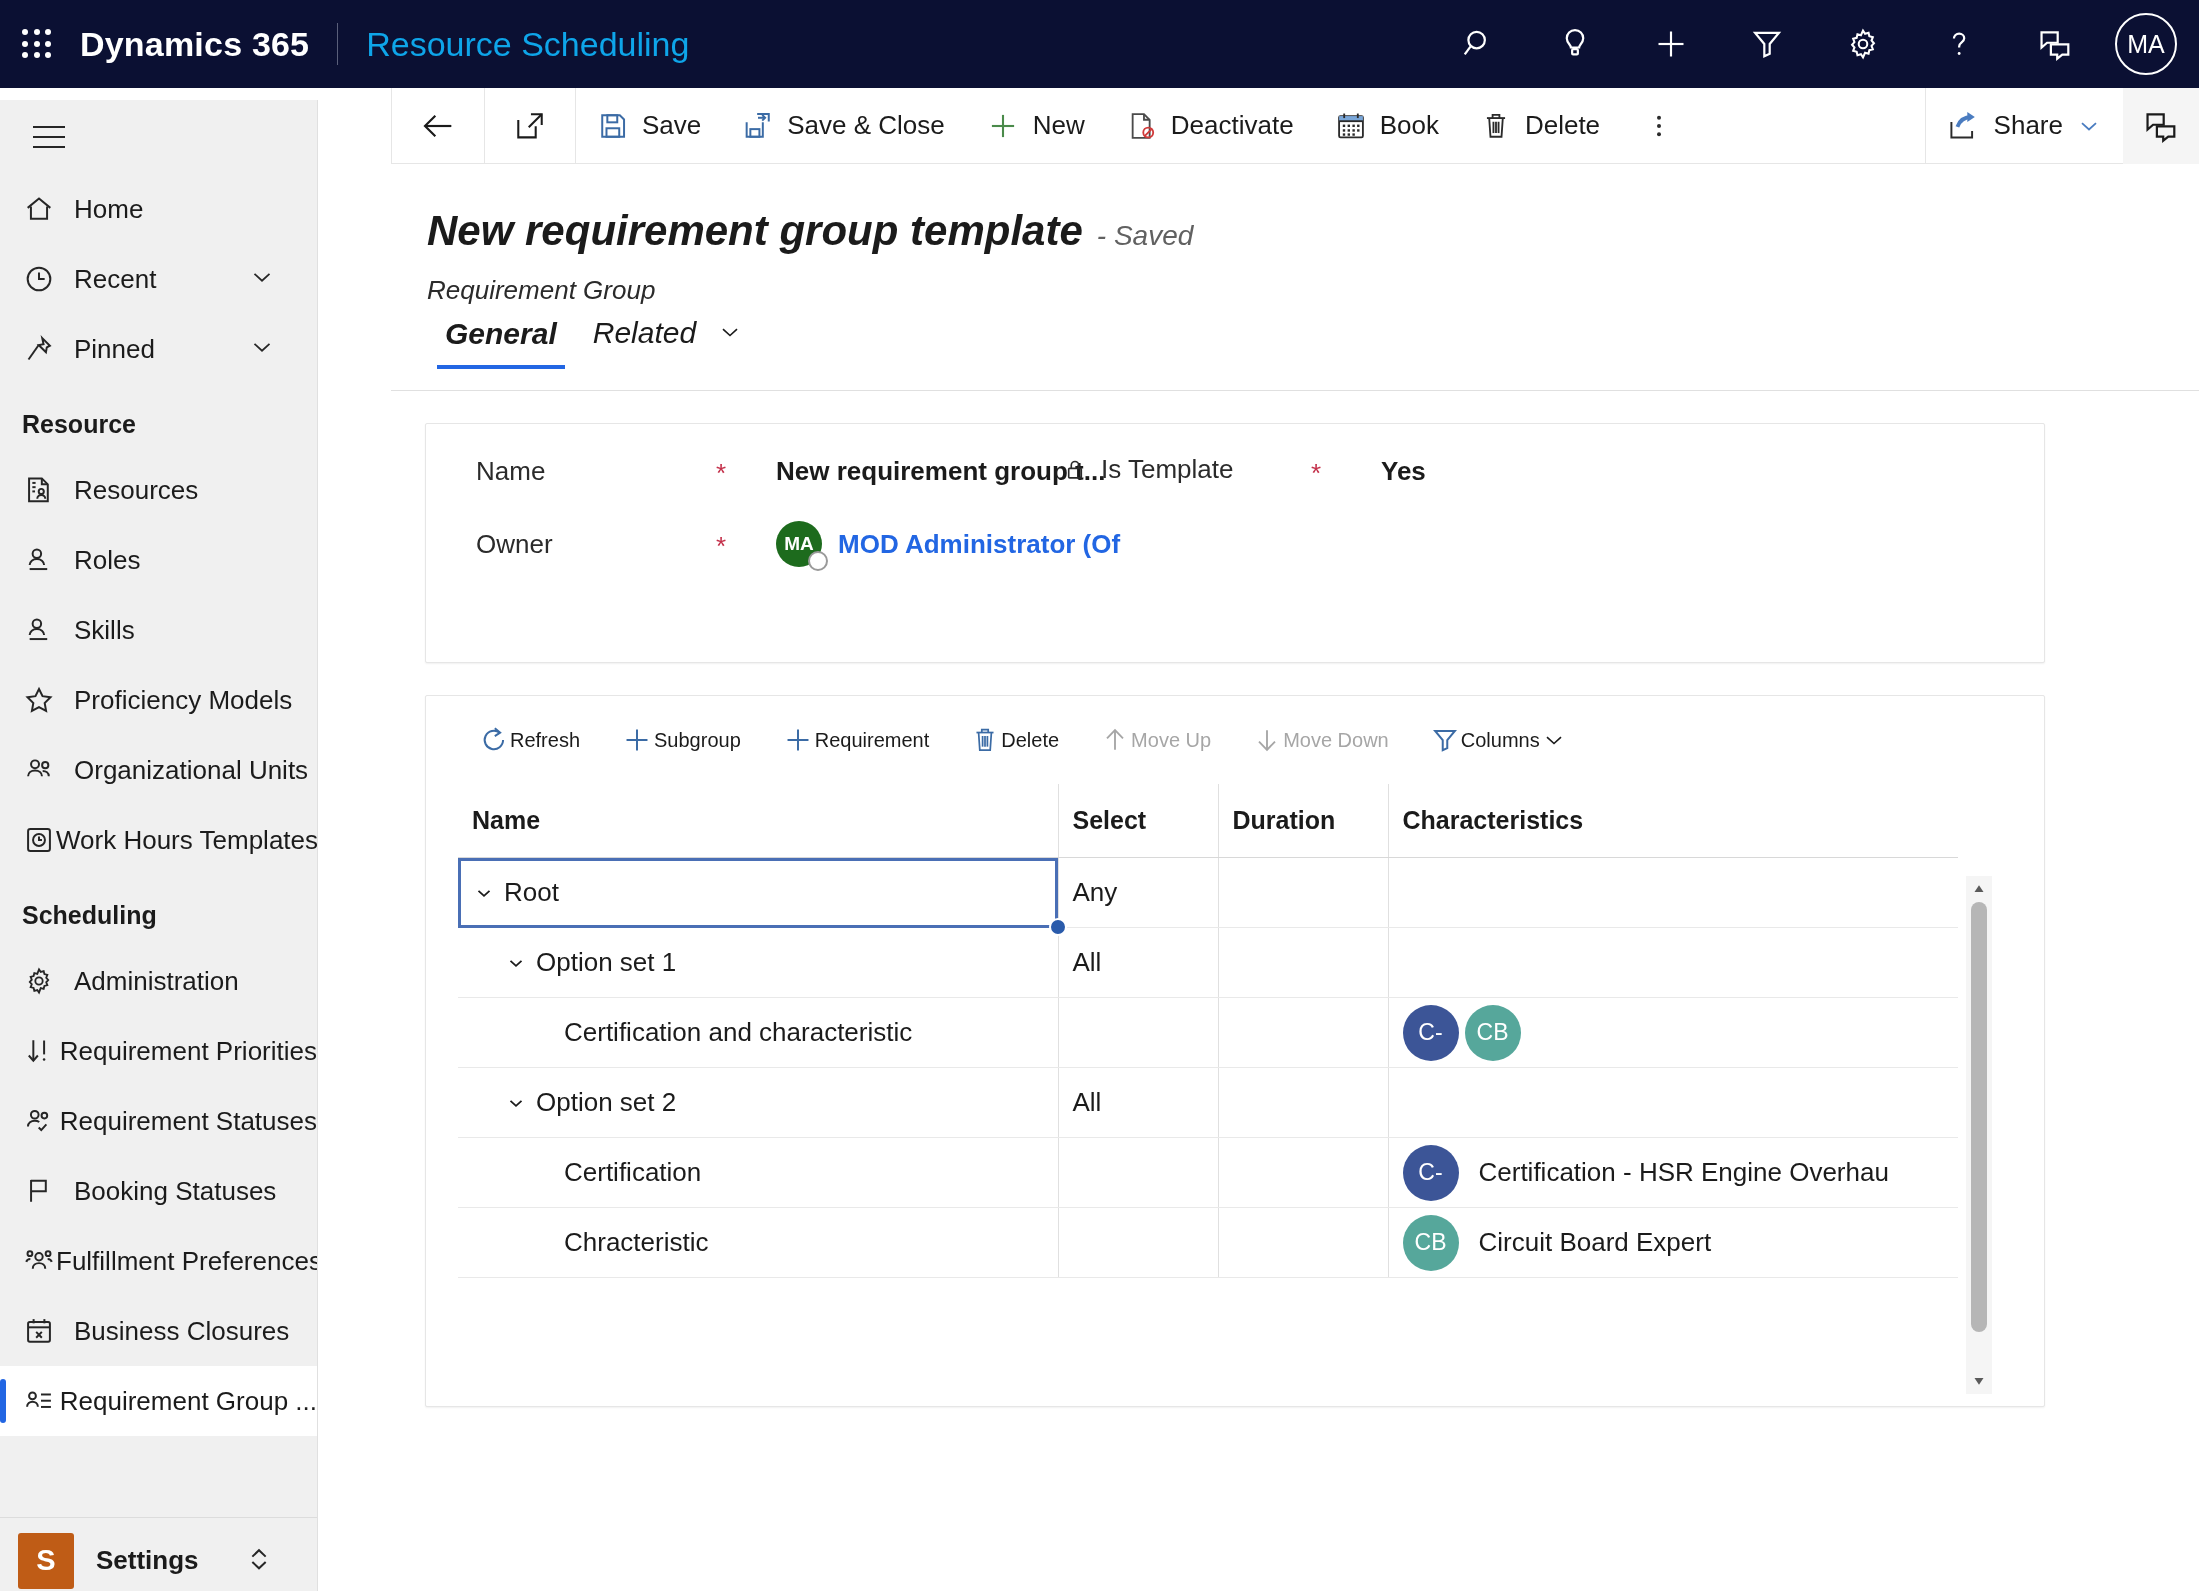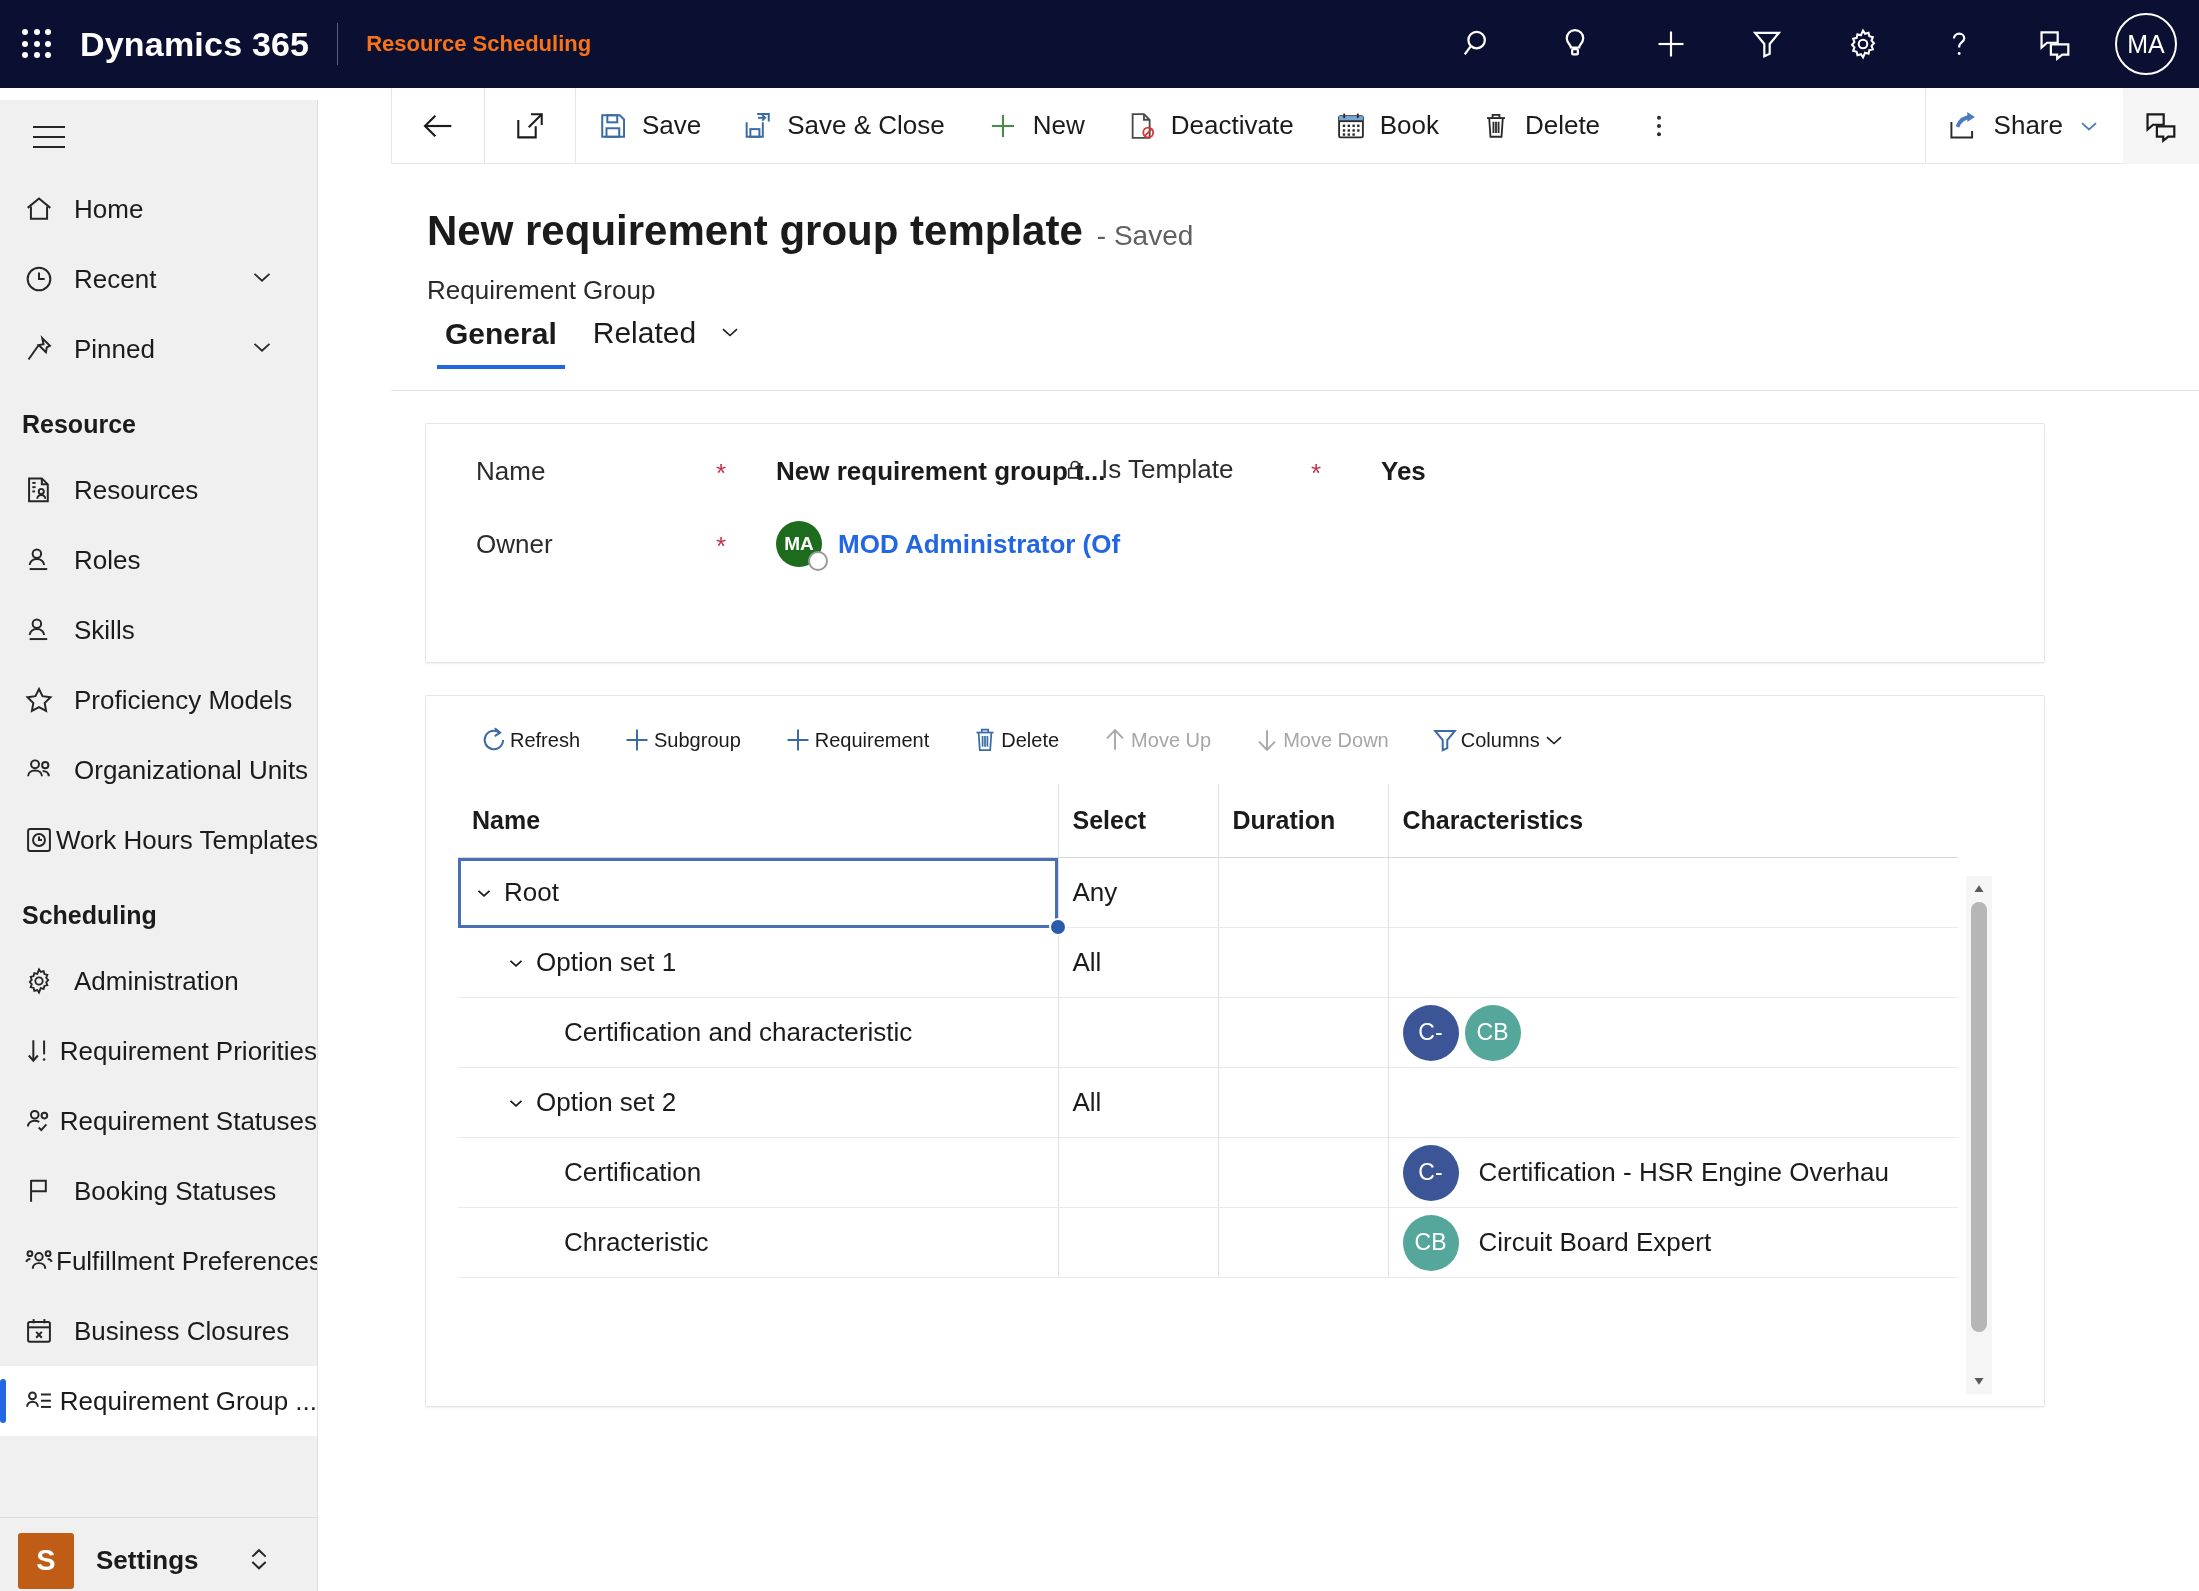--- a/index.html
+++ b/index.html
@@ -15,21 +15,21 @@
     position: absolute; top: 0; left: 0; width: 2199px; height: 88px;
     background: #0b1033; display: flex; align-items: center;
     color: #ffffff;
   }
   .waffle { width: 34px; height: 34px; margin-left: 20px; margin-right: 26px;
             display: grid; grid-template-columns: repeat(3,1fr); grid-template-rows: repeat(3,1fr);
             gap: 5px; padding: 2px; cursor: pointer; }
   .waffle i { display: block; width: 6px; height: 6px; border-radius: 50%; background: #fff; }
   #brand { font-size: 34px; font-weight: 600; letter-spacing: .2px; white-space: nowrap; }
   #brand-divider { width: 1px; height: 42px; background: #5a5f7a; margin: 0 28px; }
-  #app-name { font-size: 22px; font-weight: 700; white-space: nowrap; color: #f97316; }
+  #app-name { font-size: 34px; font-weight: 400; white-space: nowrap; color: #0ea5e9; }
   #topnav-right { margin-left: auto; display: flex; align-items: center; gap: 0; padding-right: 22px; }
   .tn-btn { width: 96px; height: 88px; display: flex; align-items: center; justify-content: center; cursor: pointer; }
   .tn-btn svg { display: block; }
   #avatar-top {
     width: 62px; height: 62px; border-radius: 50%; border: 2px solid #ffffff;
     display: flex; align-items: center; justify-content: center;
     font-size: 25px; font-weight: 500; color: #ffffff; margin-left: 12px; cursor: pointer;
   }
 
   
@@ -81,21 +81,21 @@
   }
   .cmd-btn.icon-only { padding: 0 26px; }
   .cmd-btn .ci { display: flex; align-items: center; }
   #cmd-overflow { padding: 0 24px; }
   #share-wrap { margin-left: auto; display: flex; align-items: center; height: 76px; }
   #feedback-btn { width: 76px; height: 76px; display: flex; align-items: center;
                   justify-content: center; background: #f5f5f5; cursor: pointer; }
 
   
   #form-header { position: absolute; top: 164px; left: 391px; width: 1620px; height: 227px;
-                 background: #ffffff; }
+                 background: #ffffff; font-style: italic; }
   #title-row { position: absolute; left: 36px; top: 43px; display: flex; align-items: baseline; }
   #record-title { font-size: 42px; font-weight: 600; color: #1b1b1b; }
   #record-status { font-size: 28px; color: #616161; margin-left: 14px; }
   #entity-name { position: absolute; left: 36px; top: 111px; font-size: 26px; color: #2b2b2b; }
   #tabstrip { position: absolute; left: 36px; top: 152px; display: flex; align-items: center; gap: 0; }
   .tab { padding: 0 18px 18px 18px; font-size: 30px; color: #1b1b1b; cursor: pointer; position: relative; }
   .tab.active { font-weight: 700; }
   .tab.active::after { content:""; position: absolute; left: 10px; right: 10px; bottom: 0; height: 4px; background: #2266e3; }
   .tab .chev { margin-left: 12px; display: inline-block; vertical-align: middle; }
   #tab-underline { position: absolute; left: 391px; top: 390px; width: 1808px; height: 1px; background: #e0e0e0; }

